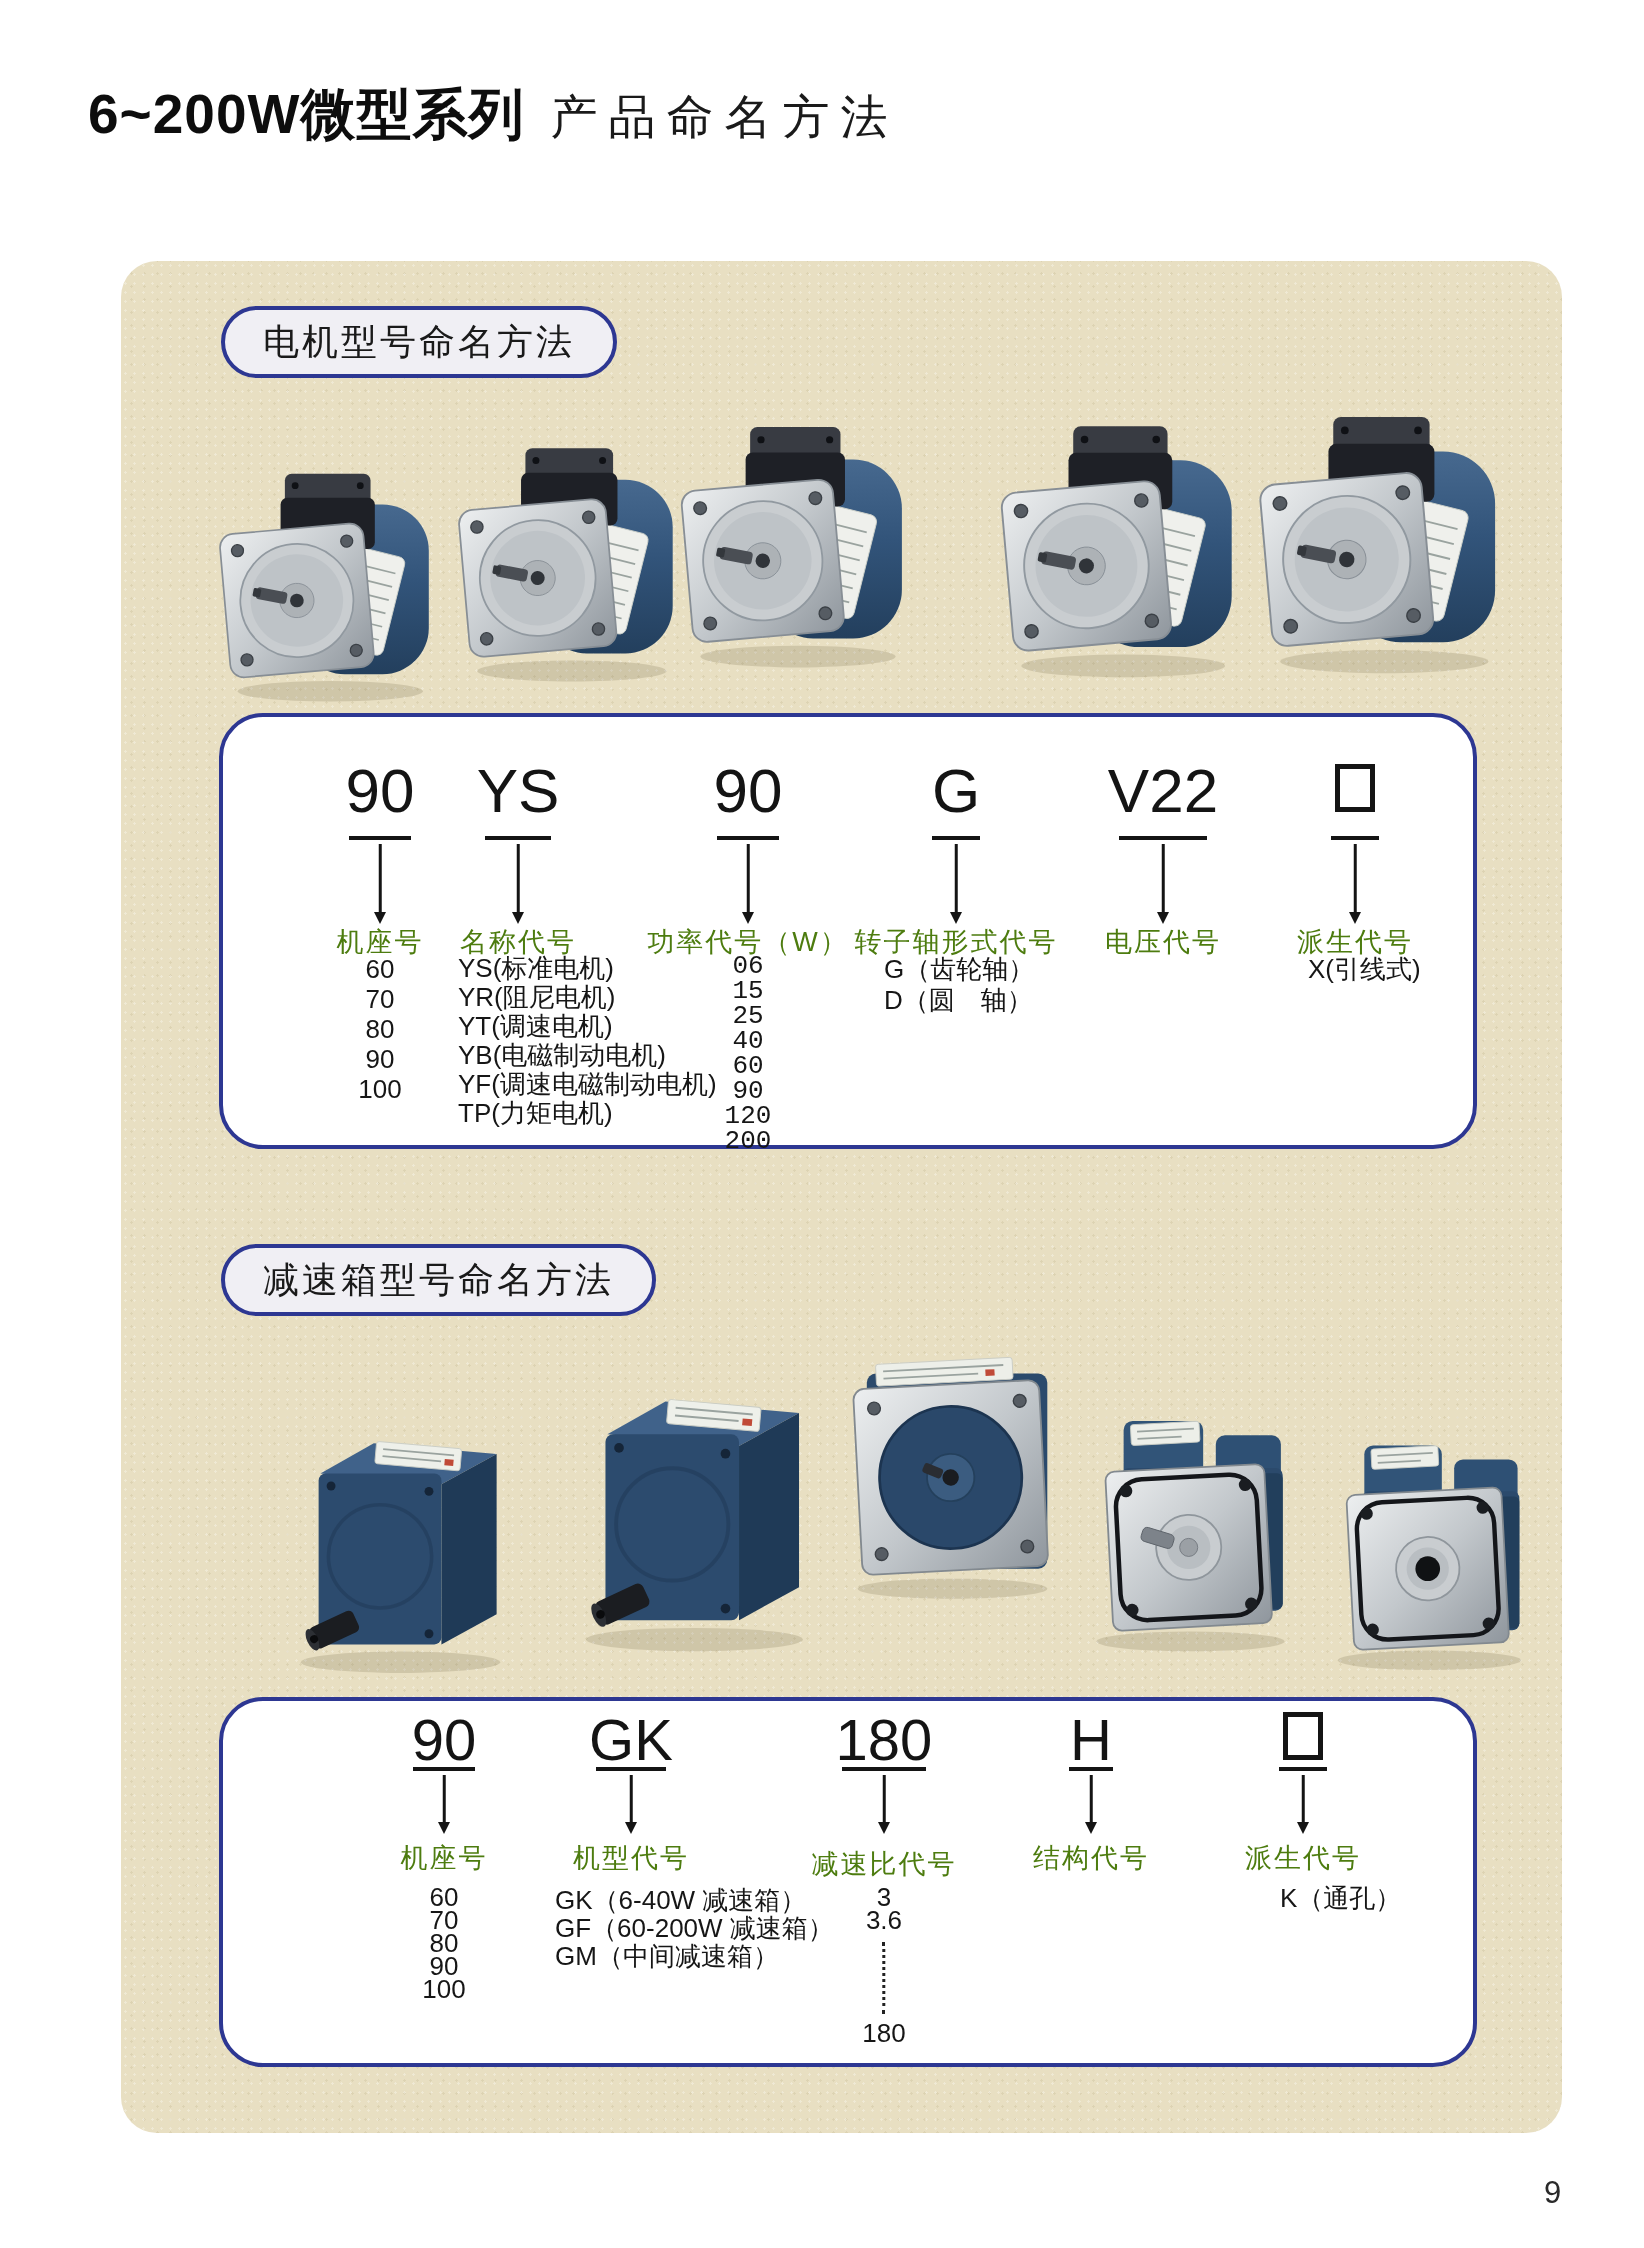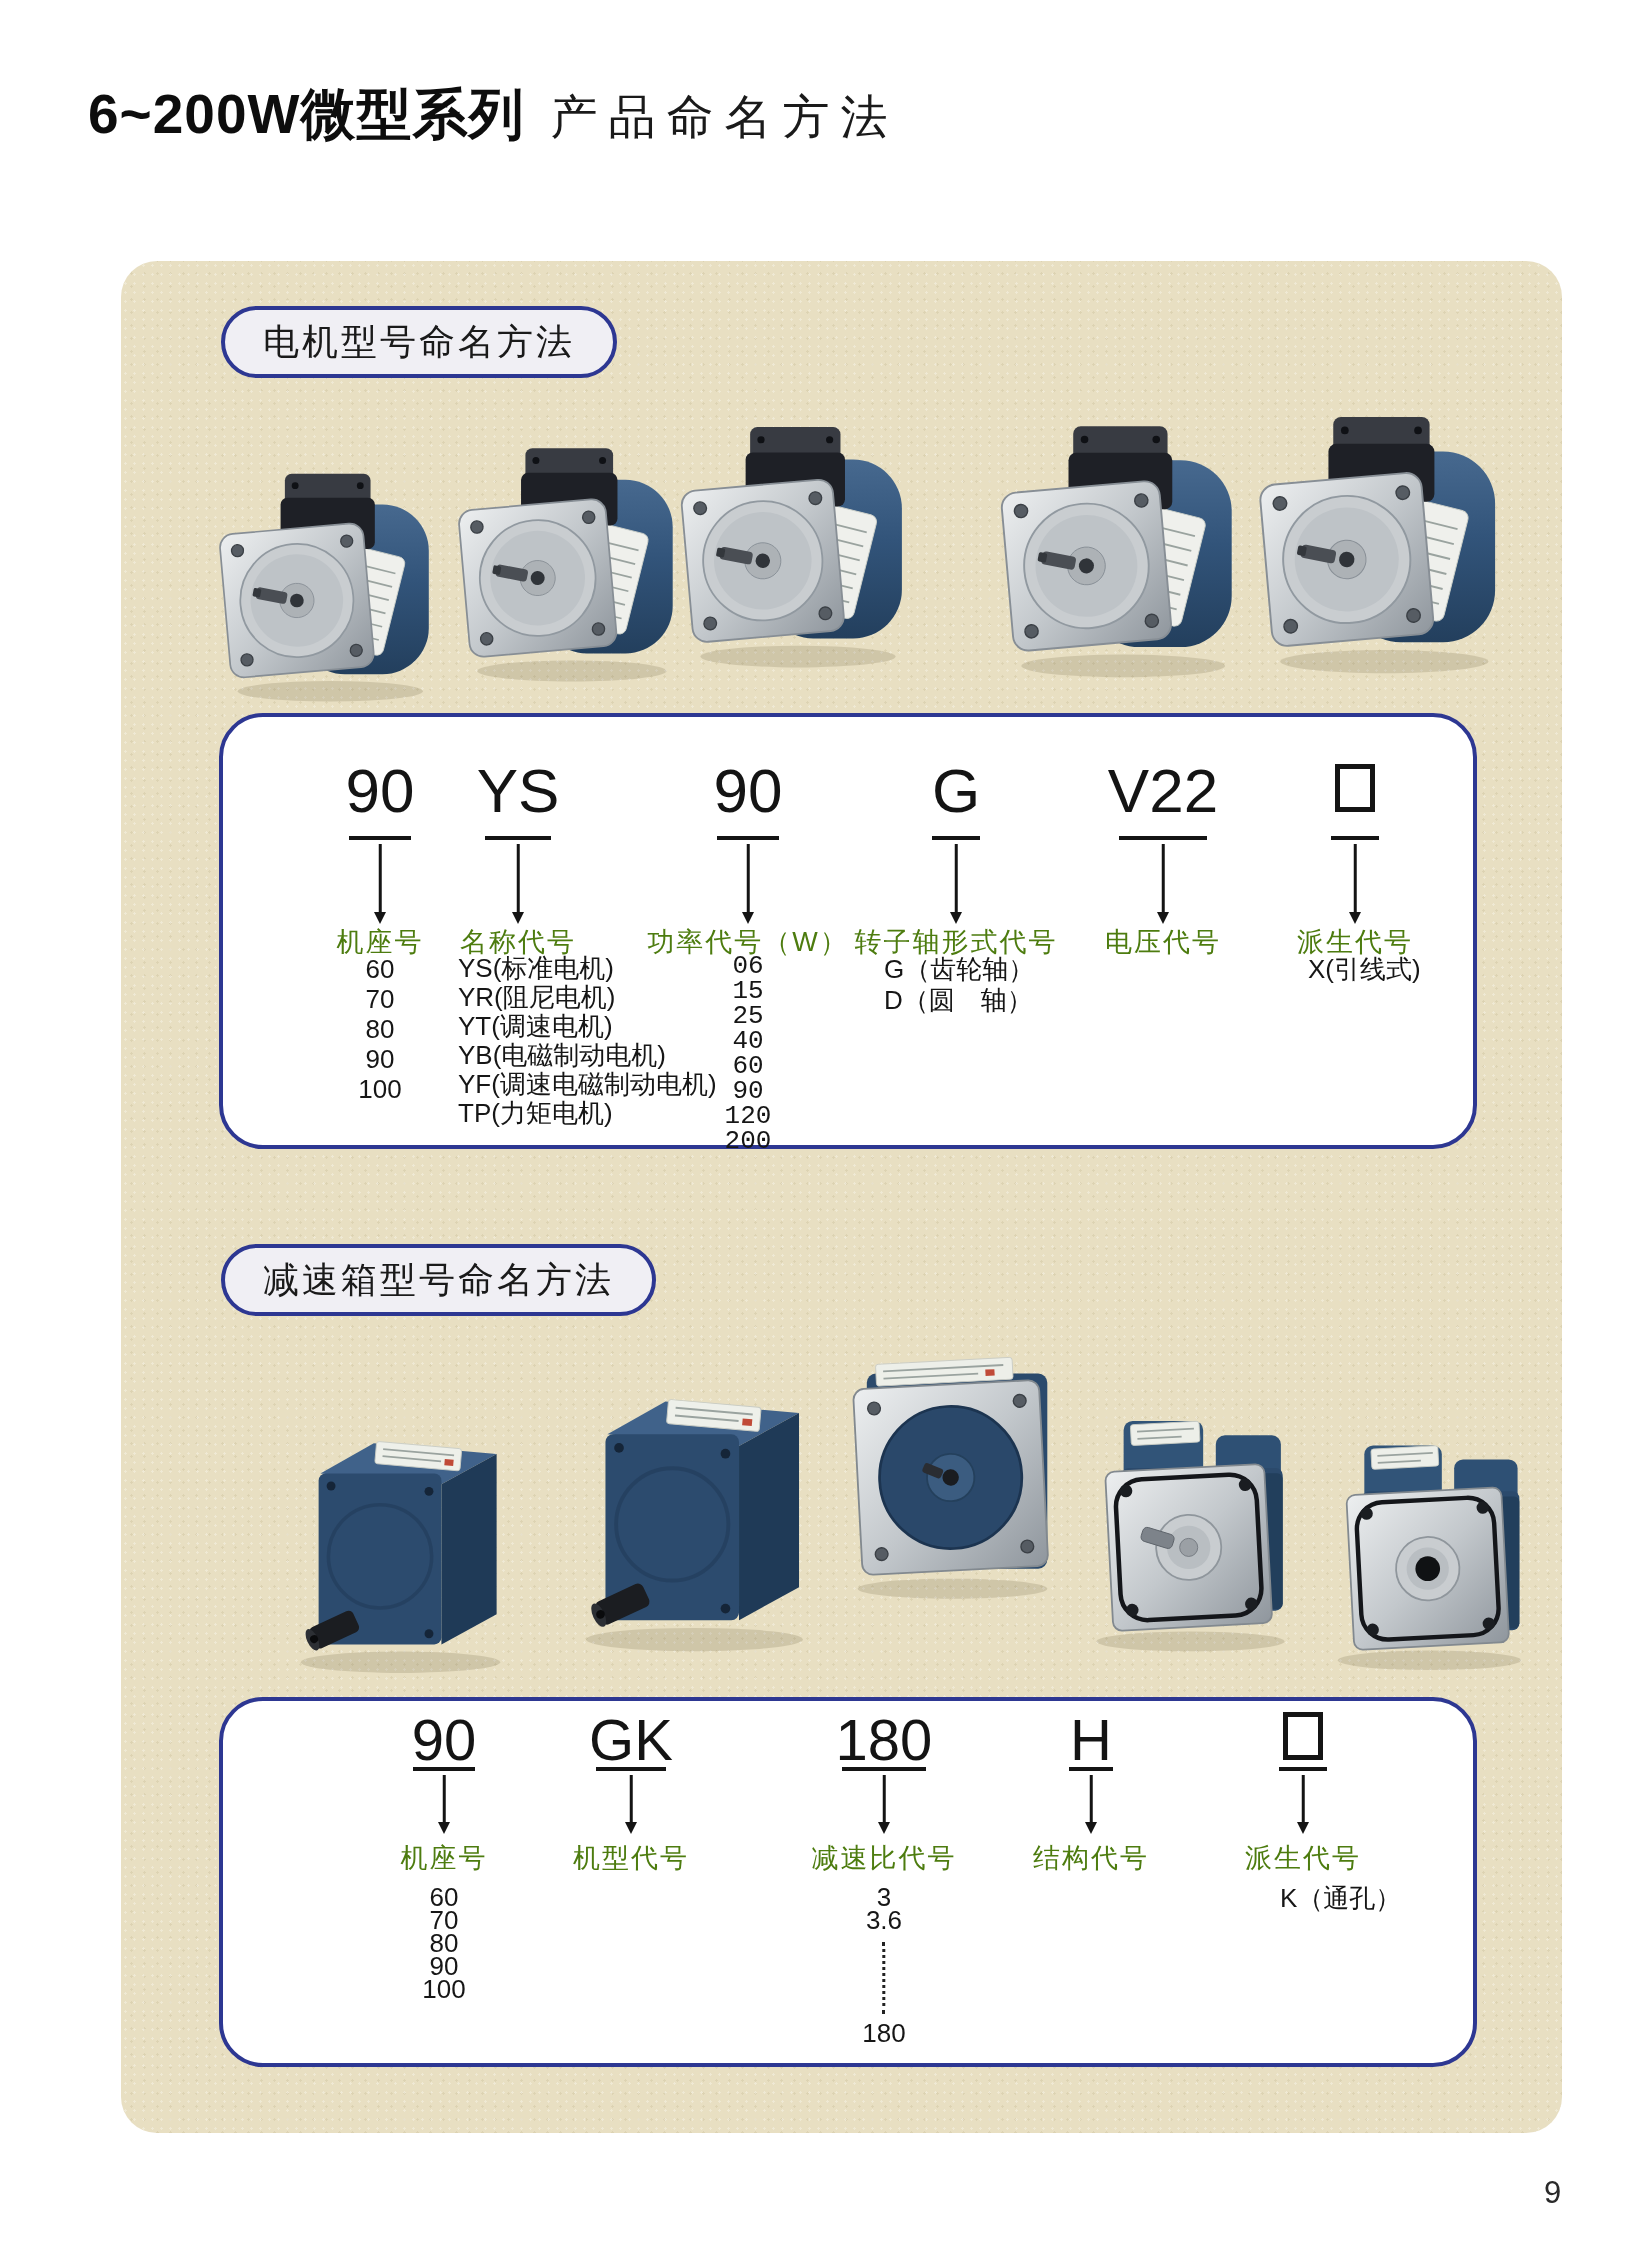--- a/index.html
+++ b/index.html
@@ -313,25 +313,30 @@
       <span class="li">70</span>
       <span class="li">80</span>
       <span class="li">90</span>
       <span class="li">100</span>
     </div>
     <div class="big-code" style="left: 408px; top: 10px; font-size: 58px;">GK</div>
     <div class="code-underline" style="left: 408px; top: 66px; width: 70px;"></div>
     <div class="arrow-line" style="left: 408px; top: 74px; height: 48px;"></div>
     <div class="arrow-head" style="left: 408px; top: 121px;"></div>
     <div class="col-label" style="left: 408px; top: 139px;">机型代号</div>
+    <div class="col-list" style="top: 185px; left: 332px; line-height: 28px;">
+      <span class="li">GK（6-40W 减速箱）</span>
+      <span class="li">GF（60-200W 减速箱）</span>
+      <span class="li">GM（中间减速箱）</span>
+    </div>
     <div class="big-code" style="left: 661px; top: 10px; font-size: 58px;">180</div>
     <div class="code-underline" style="left: 661px; top: 66px; width: 84px;"></div>
     <div class="arrow-line" style="left: 661px; top: 74px; height: 48px;"></div>
     <div class="arrow-head" style="left: 661px; top: 121px;"></div>
-    <div class="col-label" style="left: 661px; top: 139px;">减速比代号</div>
+    <div class="col-label" style="left: 661px; top: 145px;">减速比代号</div>
     <div class="col-list centered" style="top: 185px; left: 661px; line-height: 23px;">
       <span class="li">3</span>
       <span class="li">3.6</span>
       <div class="dotted-divider" style="height: 72px;"></div>
       <span class="li">180</span>
     </div>
     <div class="big-code" style="left: 868px; top: 10px; font-size: 58px;">H</div>
     <div class="code-underline" style="left: 868px; top: 66px; width: 44px;"></div>
     <div class="arrow-line" style="left: 868px; top: 74px; height: 48px;"></div>
     <div class="arrow-head" style="left: 868px; top: 121px;"></div>

